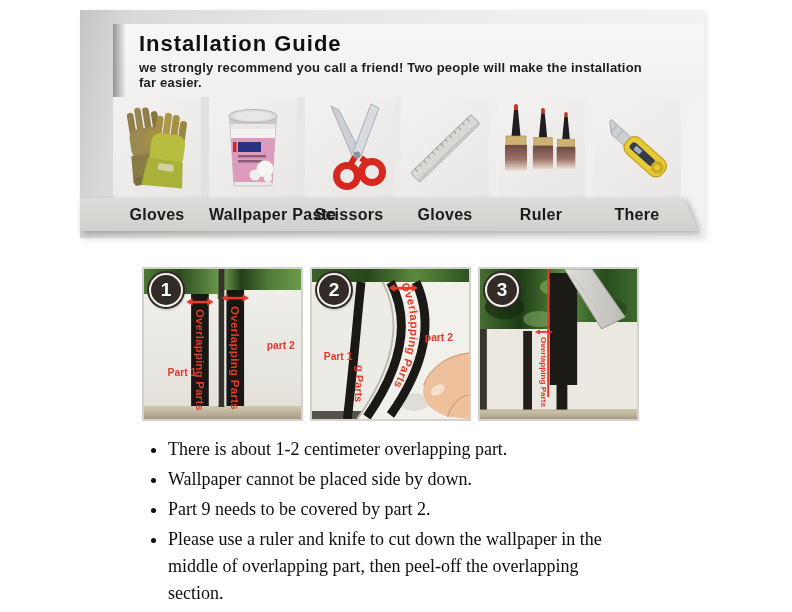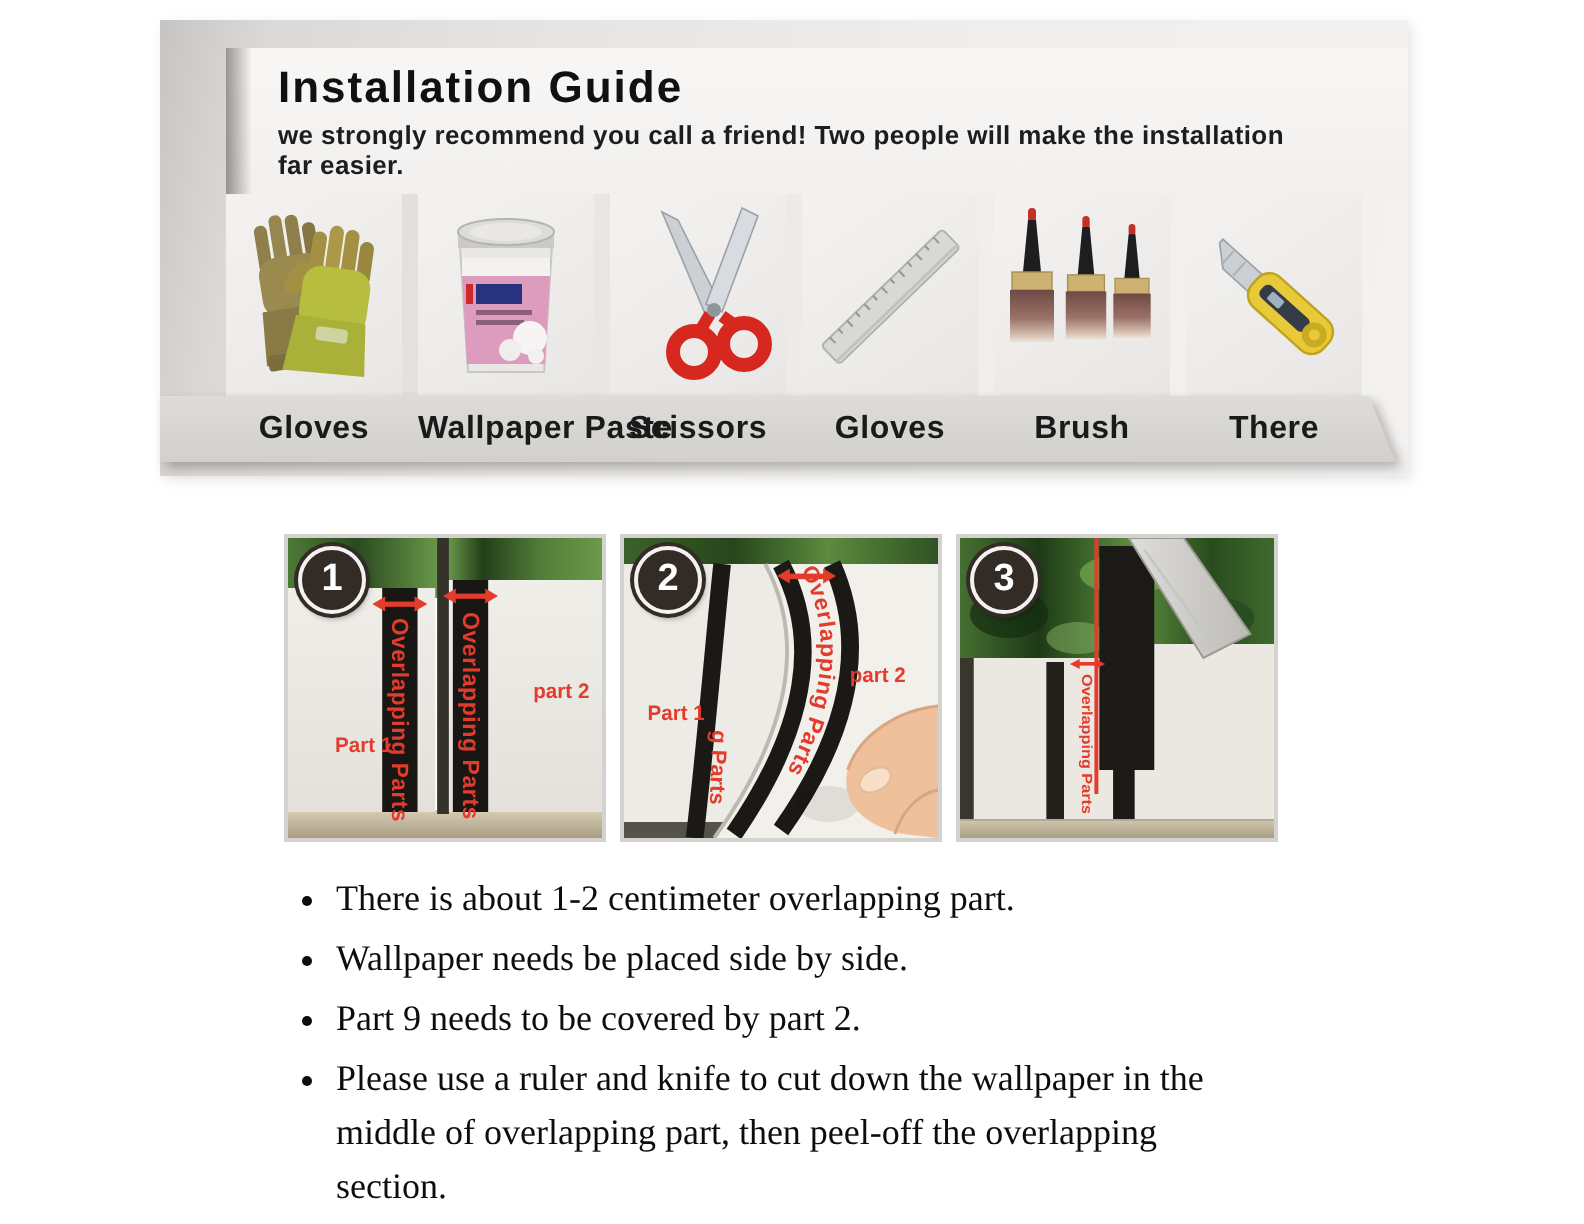--- a/index.html
+++ b/index.html
@@ -173,21 +173,21 @@
       </div>
     </div>
 
     <div class="band-wrap">
       <div class="band">
         <div class="band-labels">
           <span>Gloves</span>
           <span>Wallpaper Paste</span>
           <span>Scissors</span>
           <span>Gloves</span>
-          <span>Brush</span>
+          <span>Ruler</span>
           <span>There</span>
         </div>
       </div>
     </div>
   </section>
 
   <figure class="photo photo1">
     <svg class="photo-svg" viewBox="0 0 160 150" preserveAspectRatio="none">
       <defs>
         <linearGradient id="p1g" x1="0" y1="0" x2="1" y2="0">
@@ -319,18 +319,18 @@
       <rect x="0" y="141" width="160" height="9" fill="url(#p3f)"></rect>
       <line x1="0" y1="141" x2="160" y2="141" stroke="#b1a995" stroke-width="1"></line>
     </svg>
     <div class="badge">
         <span>3</span>
       </div>
   </figure>
 
   <ul class="notes">
     <li>There is about 1-2 centimeter overlapping part.</li>
-    <li>Wallpaper needs be placed side by side.</li>
+    <li>Wallpaper cannot be placed side by down.</li>
     <li>Part 9 needs to be covered by part 2.</li>
     <li>Please use a ruler and knife to cut down the wallpaper in the middle of overlapping part, then peel-off the overlapping section.</li>
   </ul>
 
 </div>
 
 </body></html>

